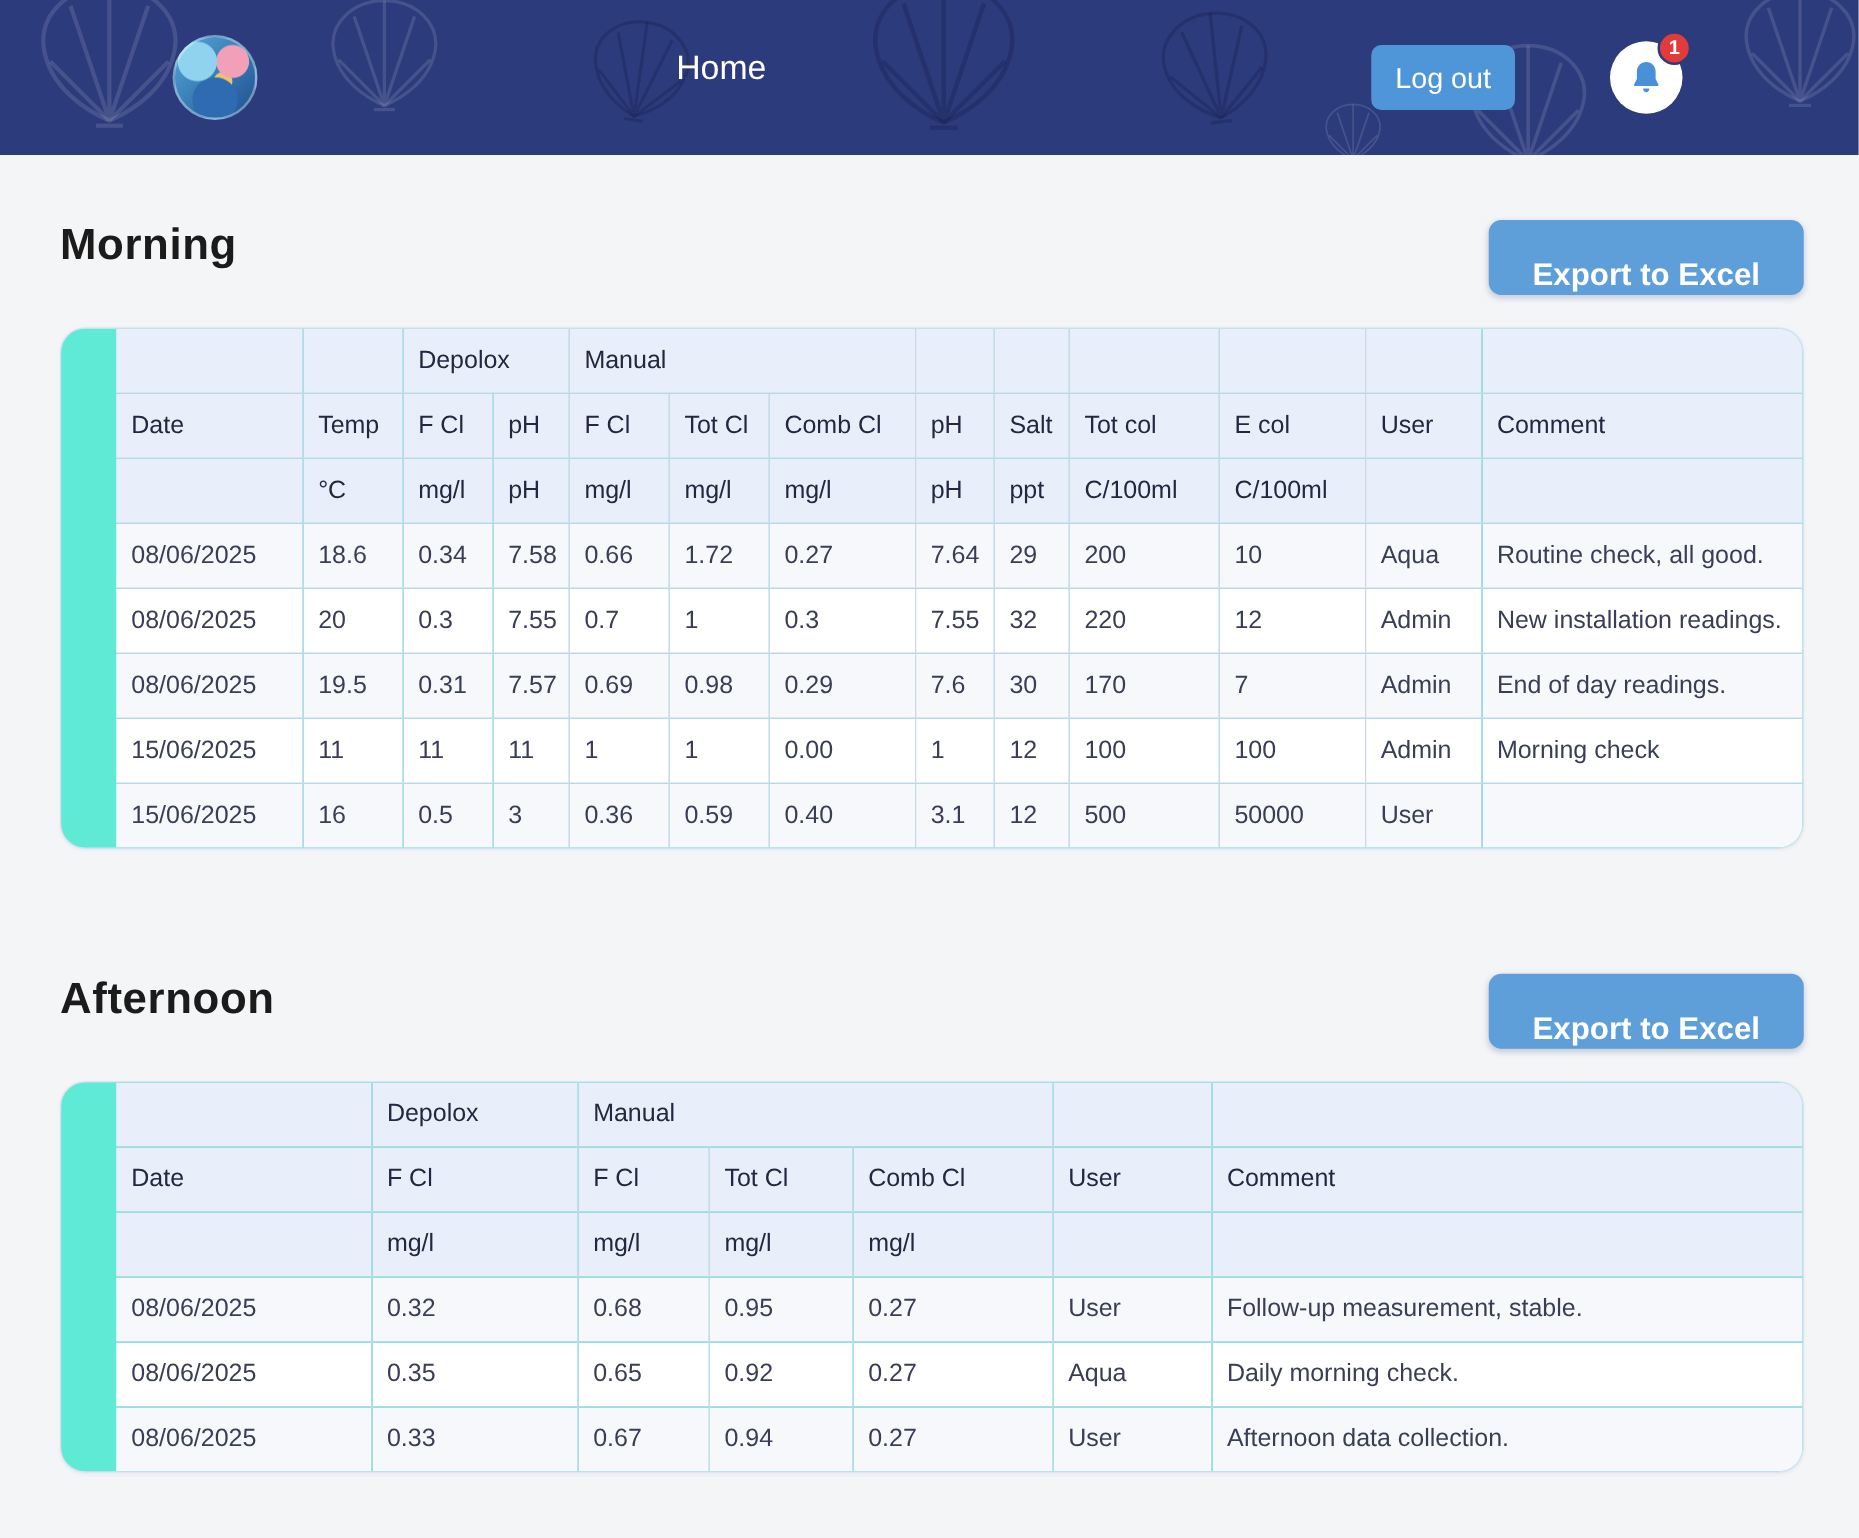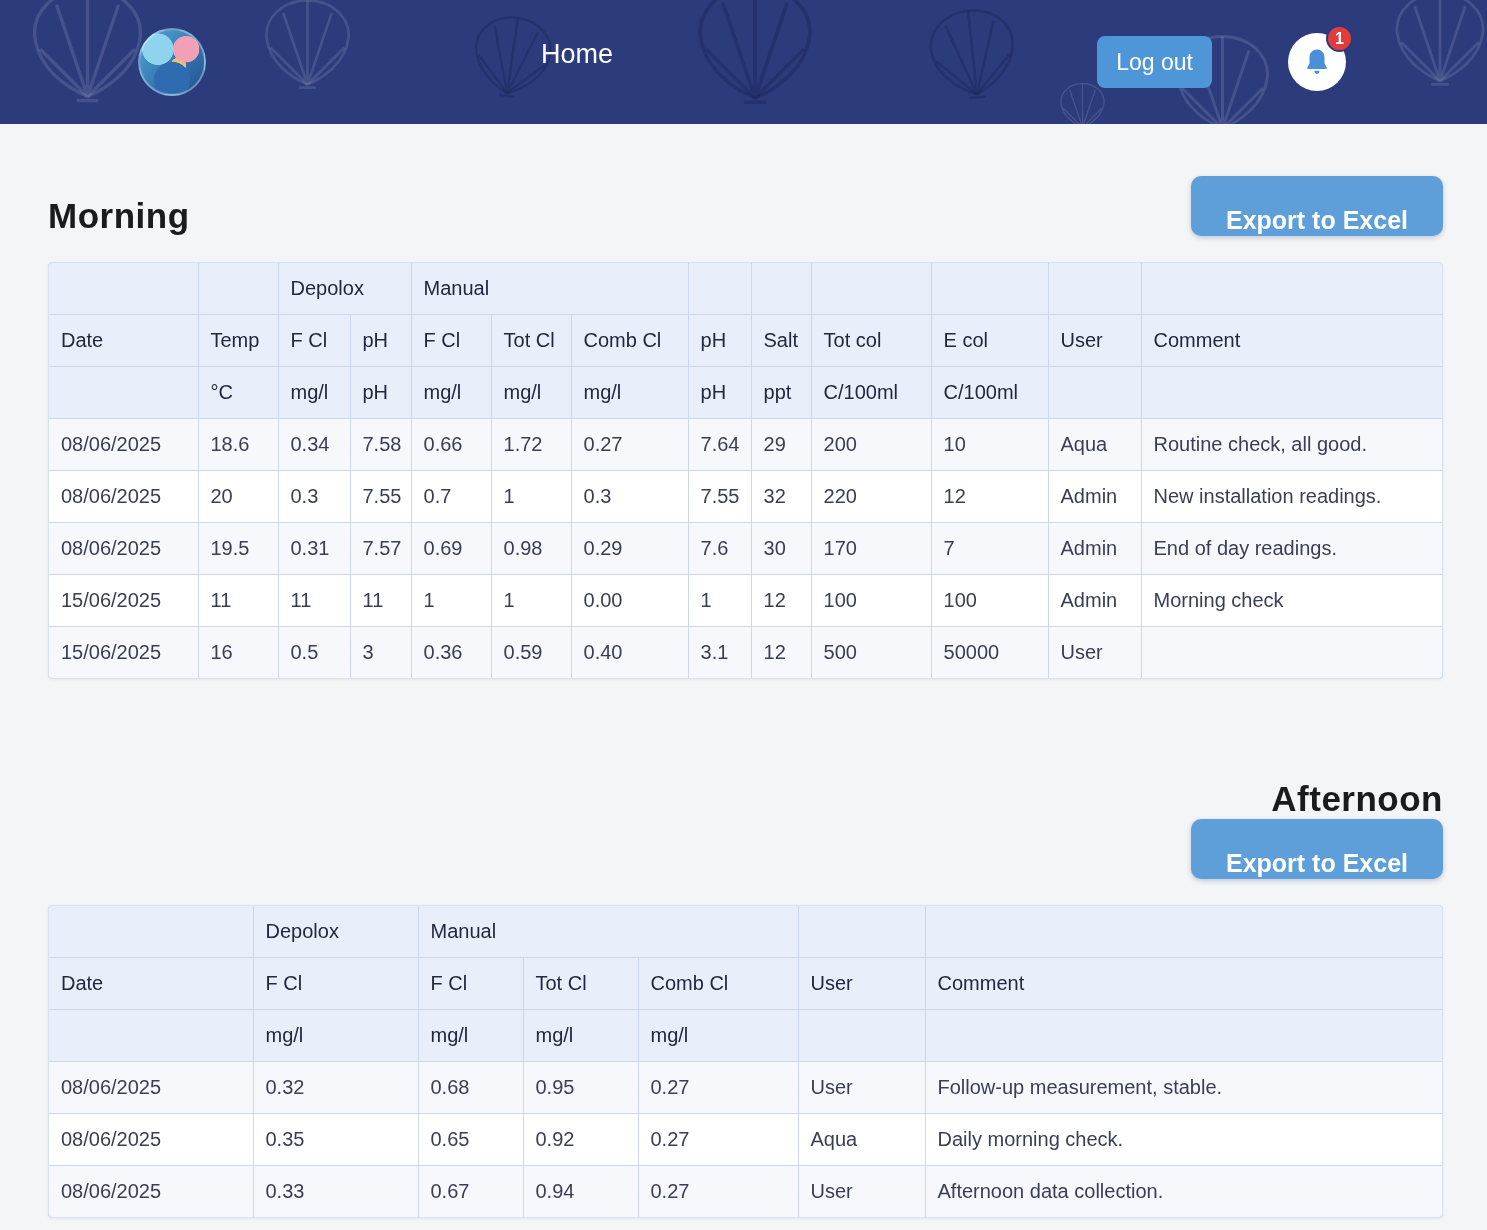--- a/index.html
+++ b/index.html
@@ -62,40 +62,41 @@
     min-width: 27px; height: 27px; border-radius: 50%;
     background: #e23b3b; color: #ffffff;
     font-size: 16px; font-weight: bold;
     display: flex; align-items: center; justify-content: center;
     border: 2px solid #2c3b7c;
   }
 
   
   .content { padding: 0 44px 0 48px; }
   .section-head {
-    display: flex; align-items: flex-end; justify-content: space-between;
+    display: flex; align-items: flex-start; justify-content: space-between;
     margin-top: 52px; margin-bottom: 26px;
   }
-  .section-head.second { margin-top: 100px; flex-direction: column; }
+  .section-head.second { margin-top: 100px; }
   .section-title { font-size: 35px; font-weight: bold; color: #1b1b1b; letter-spacing: 0.5px; }
   .export-btn {
     background: #5f9fd9; color: #ffffff;
     border: none; border-radius: 10px;
     font-family: inherit; font-size: 25px; font-weight: bold;
     padding: 30px 26px; min-width: 252px; height: 58px;
     box-shadow: 0 2px 5px rgba(40,70,120,0.25);
     cursor: pointer;
   }
 
   .table-card {
     background: #5eead4;
     border: 1px solid #d8e1f0;
-    border-radius: 4px;
+    border-radius: 20px;
     overflow: hidden;
     box-shadow: 0 1px 3px rgba(60,80,120,0.08);
+    padding-left: 44px;
   }
   table { width: 100%; border-collapse: collapse; table-layout: fixed; }
   th, td {
     border: 1px solid #ccd8ea;
     text-align: left;
     padding: 14px 12px;
     font-size: 20px;
     font-weight: normal;
     overflow: hidden; white-space: nowrap;
   }

